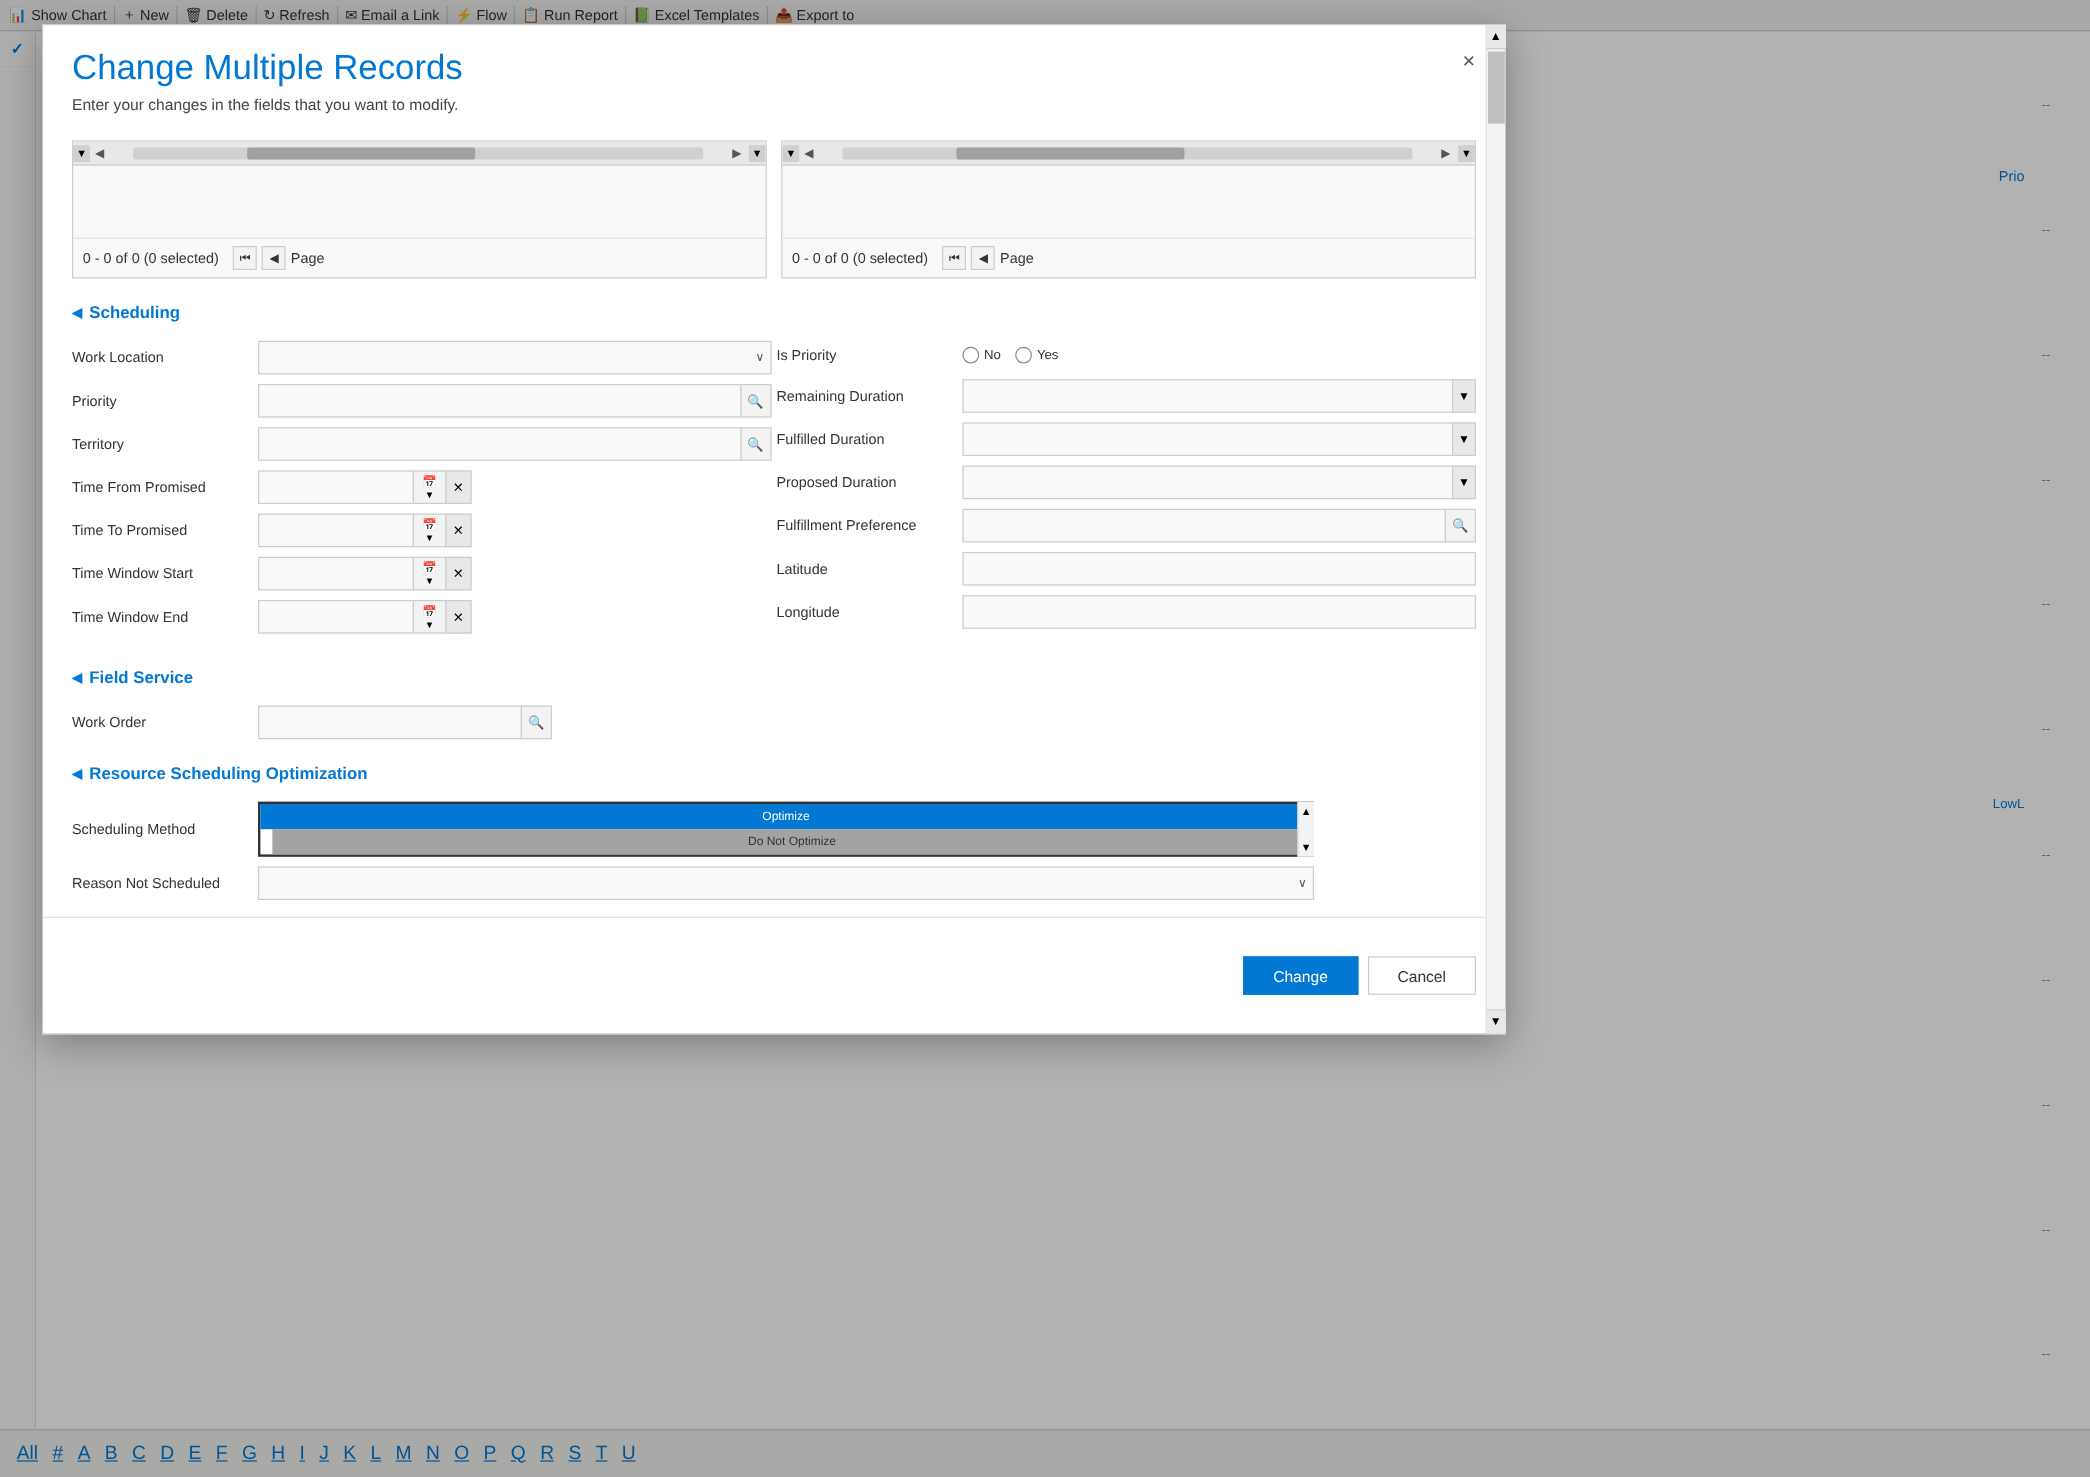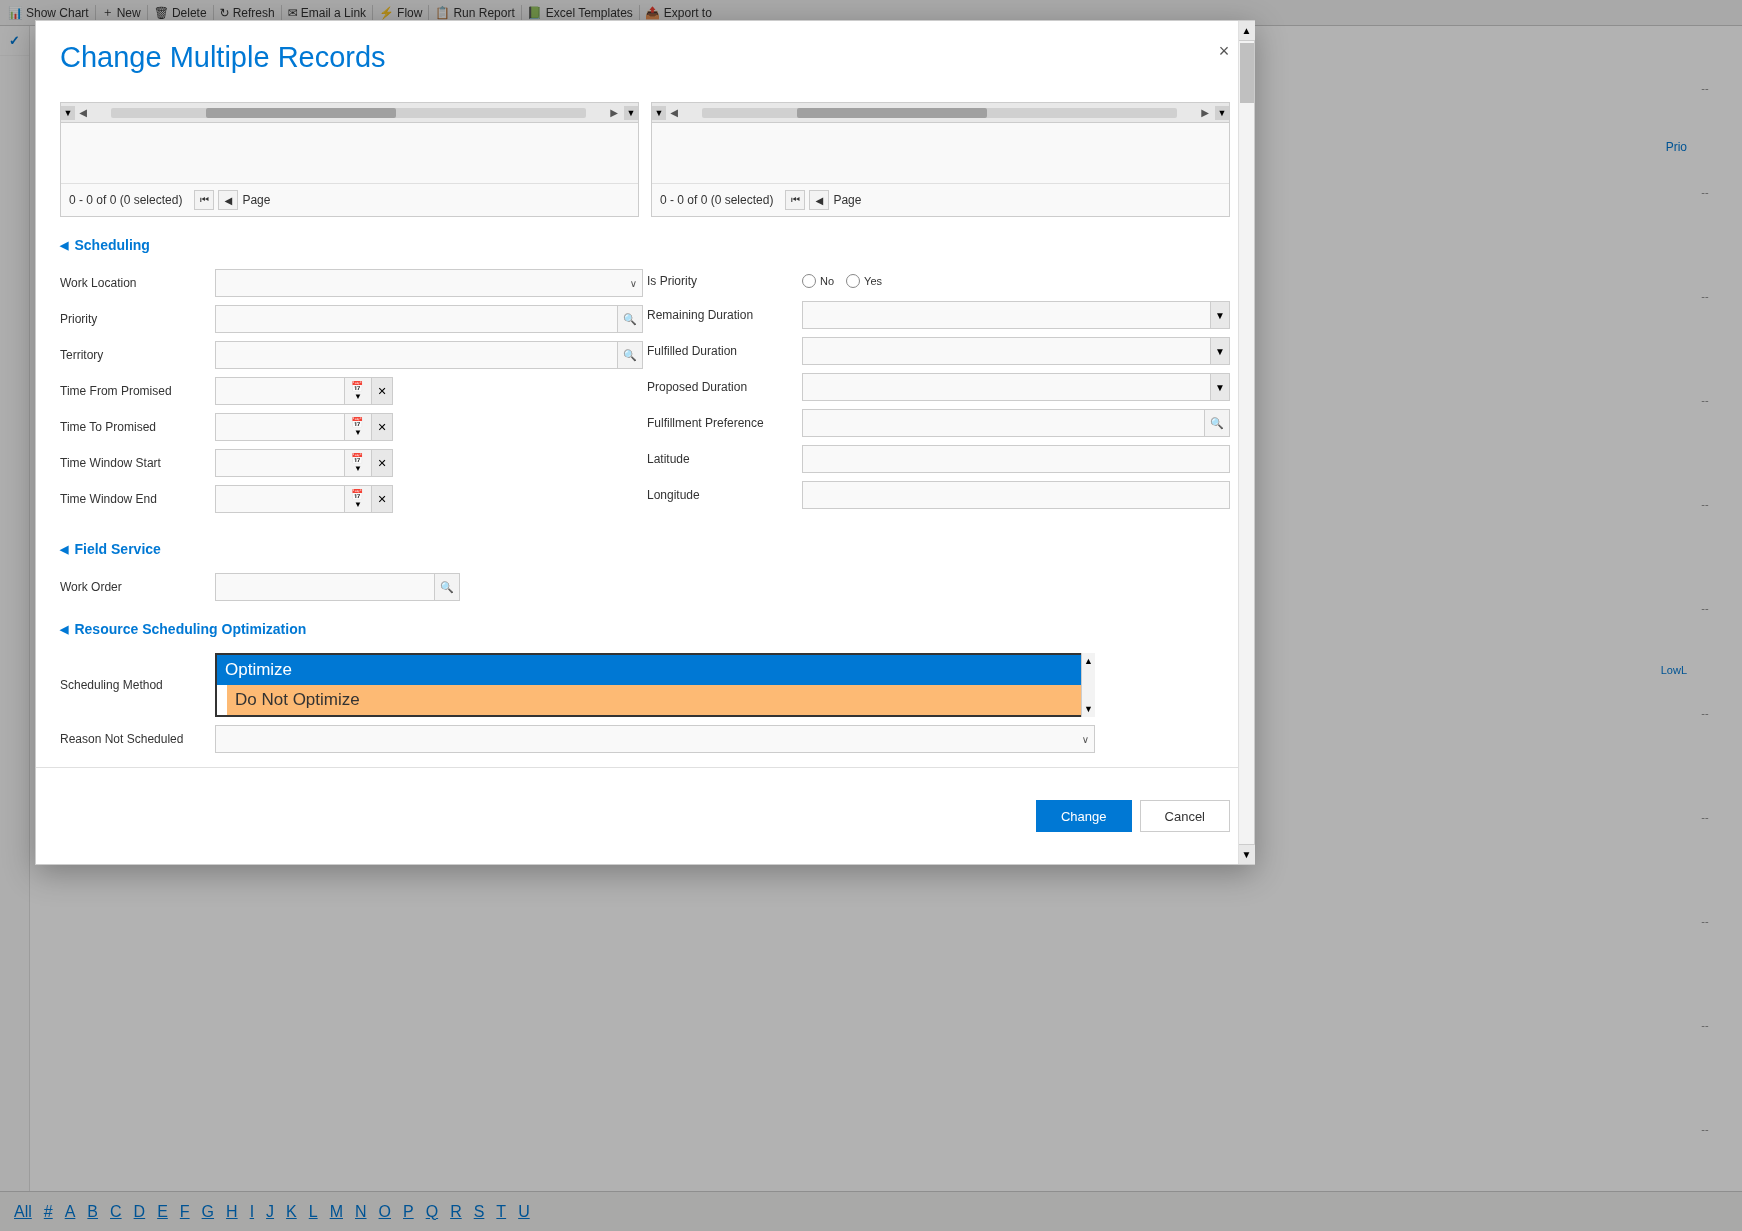--- a/index.html
+++ b/index.html
@@ -424,29 +424,30 @@
       margin-left: -1px;
     }
     .scheduling-dropdown {
       border: 2px solid #333;
       background: #fff;
       width: 100%;
       max-width: 900px;
     }
     .scheduling-option {
       padding: 5px 8px;
-      font-size: 17px;
-      cursor: pointer;
+      font-size: 10px;
+      cursor: pointer;
+      text-align: center;
     }
     .scheduling-option.selected {
       background: #0078d4;
       color: #fff;
     }
     .scheduling-option:not(.selected) {
-      background: #fdba74;
+      background: #a3a3a3;
       color: #333;
       margin-left: 10px;
     }
     .dropdown-scrollbar {
       position: absolute;
       right: 0;
       top: 0;
       bottom: 0;
       width: 14px;
       background: #f3f3f3;
@@ -692,20 +693,21 @@
 <div class="modal">
 
   <div class="modal-scrollbar">
     <div class="scrollbar-up">▲</div>
     <div class="scrollbar-thumb"></div>
     <div class="scrollbar-down">▼</div>
   </div>
 
   <div class="modal-header">
     <div class="modal-title">Change Multiple Records</div>
+    <div class="modal-subtitle">Enter your changes in the fields that you want to modify.</div>
     <button class="modal-close">×</button>
   </div>
 
   <div class="modal-body">
 
     <div class="lookup-area">
 
       <div class="lookup-panel">
         <div class="lookup-panel-scroll-top">
           <div class="scroll-side-btn">

